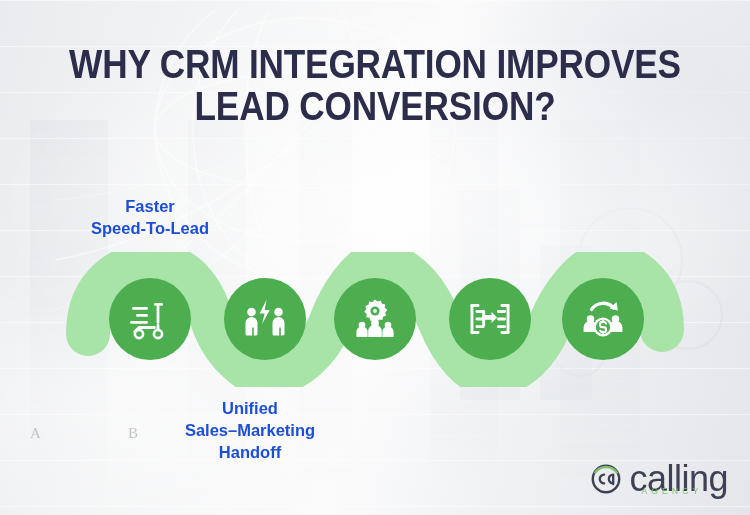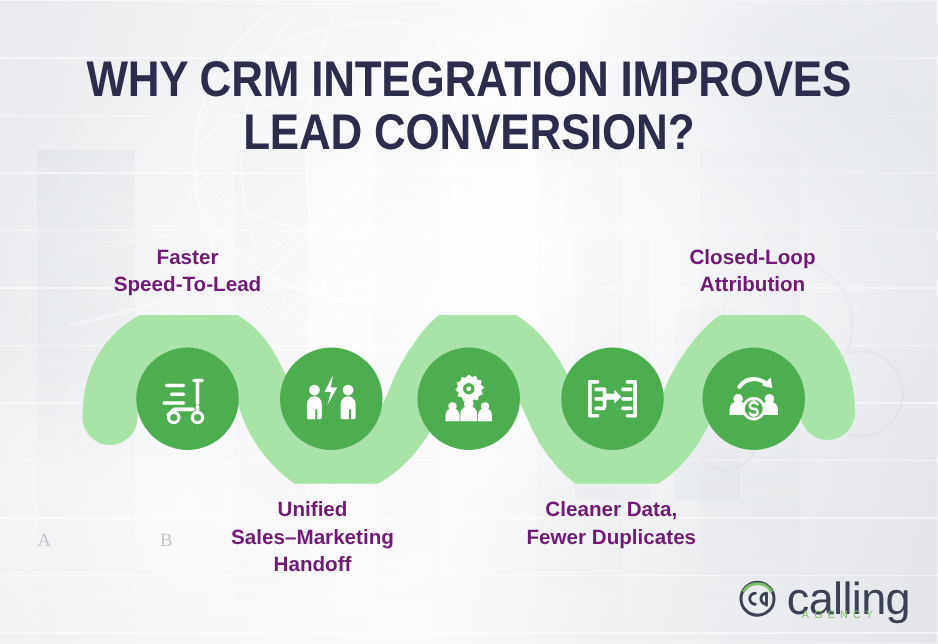--- a/index.html
+++ b/index.html
@@ -125,21 +125,21 @@
     align-items: center;
     justify-content: center;
     top: 26px;
   }
   .circle svg { display: block; }
 
   
   .step-label {
     position: absolute;
     text-align: center;
-    color: #701a75;
+    color: #1d4ed8;
     font-family: "Liberation Sans", sans-serif;
     font-weight: bold;
     font-size: 16.5px;
     line-height: 1.33;
     white-space: pre-line;
   }
 
   
   .logo {
     position: absolute;
@@ -212,28 +212,24 @@
   <div class="bg-axis-label" style="left:128px; top:425px;">B</div>
   <div class="bg-axis-label" style="left:238px; top:423px;">C</div>
 
   <div class="title">
     <span class="line">WHY CRM INTEGRATION IMPROVES</span>
     <span class="line">LEAD CONVERSION?</span>
   </div>
 
   <div class="step-label" style="left:65px;  top:196px; width:170px;">Faster
 Speed-To-Lead</div>
-  <div class="step-label" style="left:517px; top:196px; width:170px;">Closed-Loop
-Attribution</div>
 
   <div class="step-label" style="left:164px; top:398px; width:172px;">Unified
 Sales–Marketing
 Handoff</div>
-  <div class="step-label" style="left:403px; top:398px; width:172px;">Cleaner Data,
-Fewer Duplicates</div>
 
   <div class="flow">
 
     <svg class="ribbon" width="750" height="135" viewBox="0 0 750 135">
       <path d="M 88 82
                C 88 30, 126 12, 151 12
                C 190 12, 205 46, 212 67
                C 222 100, 250 123, 265 123
                C 295 123, 320 96, 330 72
                C 340 44, 362 12, 377 12

